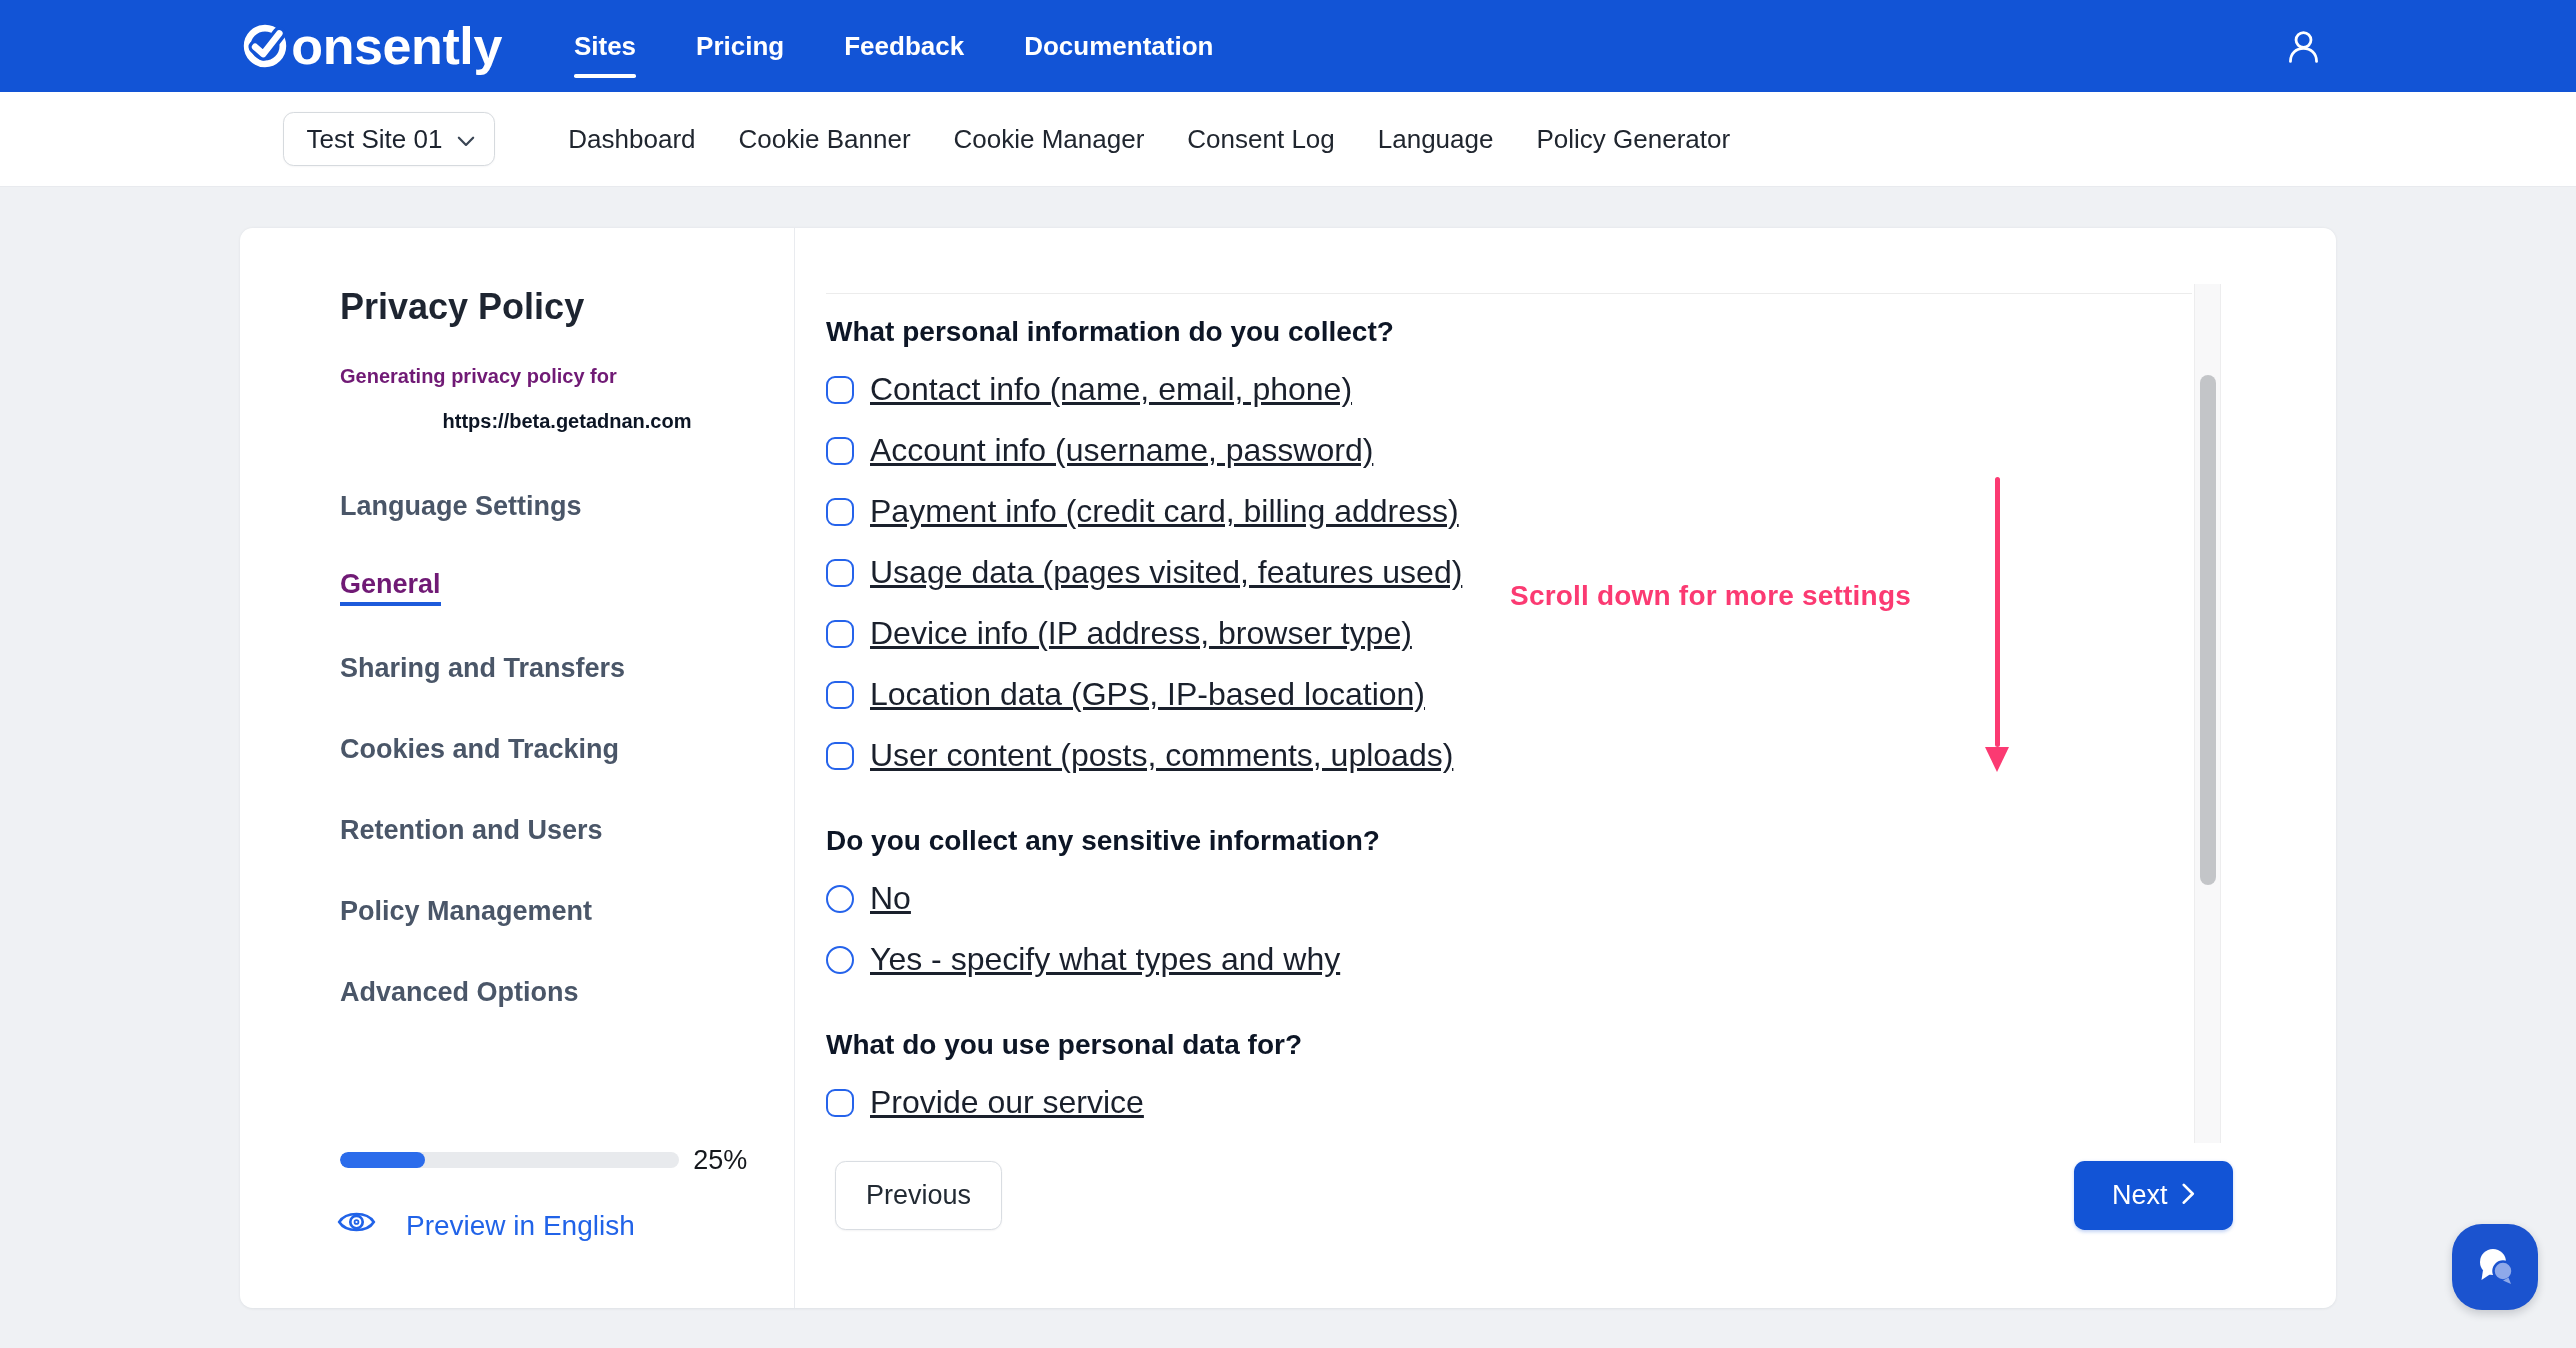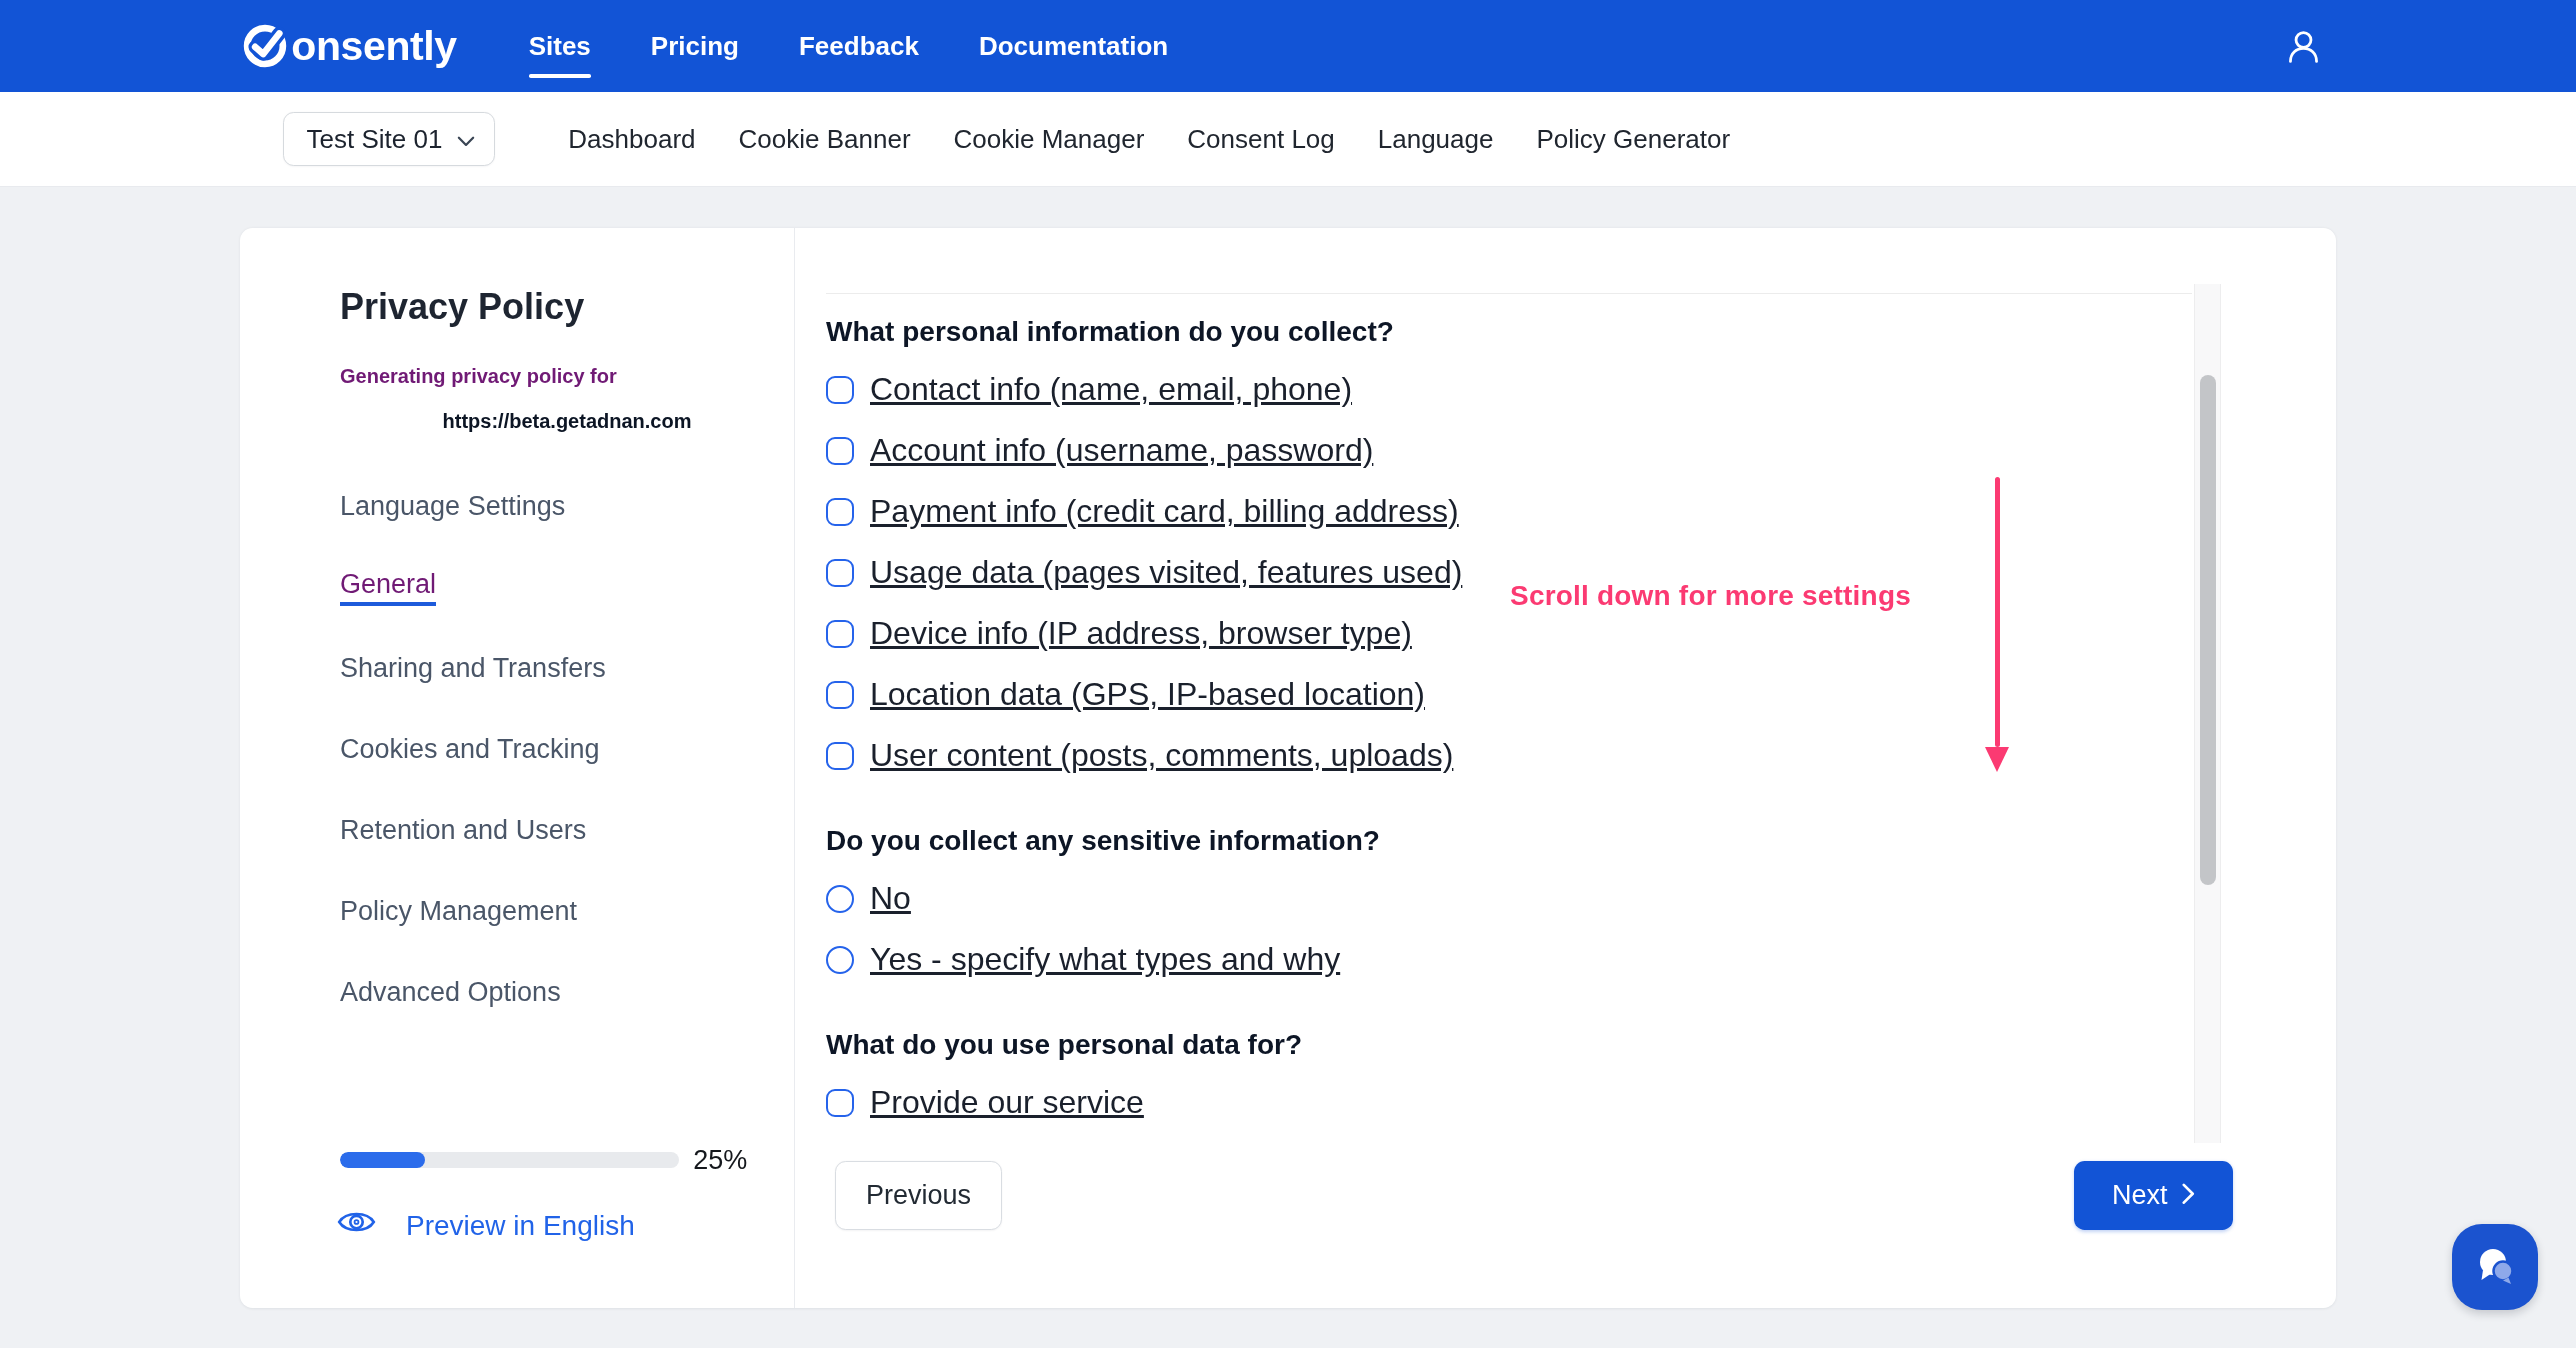--- a/index.html
+++ b/index.html
@@ -8,21 +8,21 @@
     font-family:"Liberation Sans","DejaVu Sans",sans-serif;
     background:#eff1f4;
     color:#1b2330;
   }
   .container { width:2097px; margin:0 auto; height:100%; display:flex; align-items:center; }
 
   
   .top-nav { height:92px; background:#1254d6; }
   .brand { display:flex; align-items:center; gap:1.8px; cursor:pointer; }
   .brand svg { display:block; }
-  .brand-text { color:#fff; font-size:41px; font-weight:700; letter-spacing:-0.4px; }
+  .brand-text { color:#fff; font-size:52px; font-weight:700; letter-spacing:-0.4px; }
   .main-links { display:flex; align-items:center; margin-left:72px; gap:60px; }
   .main-link { position:relative; color:#fff; font-size:26px; font-weight:700; cursor:pointer; }
   .main-link.active::after {
     content:""; position:absolute; left:0; right:0; bottom:-16px;
     height:3.6px; background:#fff; border-radius:1.8px;
   }
   .header-spacer { flex:1; }
   .user-btn { width:41px; height:41px; margin-right:12.5px; cursor:pointer; display:flex; align-items:center; justify-content:center; }
 
   
@@ -44,21 +44,21 @@
     box-shadow:0 0.9px 2.7px rgba(16,24,40,.07);
     display:flex; position:relative;
   }
 
   
   .sidebar { width:555px; flex:0 0 555px; border-right:1.8px solid #e9ebef; position:relative; }
   .sb-title { padding:57px 0 0 100px; font-size:36px; line-height:43px; font-weight:700; color:#1e2531; }
   .sb-sub   { margin:32px 0 0 100px; font-size:20px; line-height:32px; color:#701a75;font-weight:bold; }
   .sb-url   { margin:12.5px 0 0 100px; font-size:20px; line-height:32px; font-weight:700; color:#0c1524;text-align:center; }
   .sb-menu  { position:absolute; top:238px; left:100px; list-style:none; }
-  .sb-item  { height:81px; display:flex; align-items:center; font-size:27px; color:#4a5668; cursor:pointer; }
+  .sb-item  { height:81px; display:flex; align-items:center; font-size:27px; color:#4a5668; cursor:pointer;font-weight:bold; }
   .sb-item.active span { color:#701a75; border-bottom:4.5px solid #1d5bdb; padding-bottom:2px; }
   .progress-row { position:absolute; top:916px; left:100px; display:flex; align-items:center; height:32px; }
   .progress-track { width:339px; height:16px; background:#e8eaed; border-radius:8px; overflow:hidden; }
   .progress-fill { height:100%; background:#2b6ceb; border-radius:8px; }
   .progress-label { margin-left:14.3px; font-size:27px; color:#15181d; }
   .preview-link { position:absolute; top:980px; left:97px; display:flex; align-items:center; gap:30px; cursor:pointer; }
   .preview-link span { font-size:28px; color:#2163e8; }
 
   
   .main { flex:1; position:relative; }

